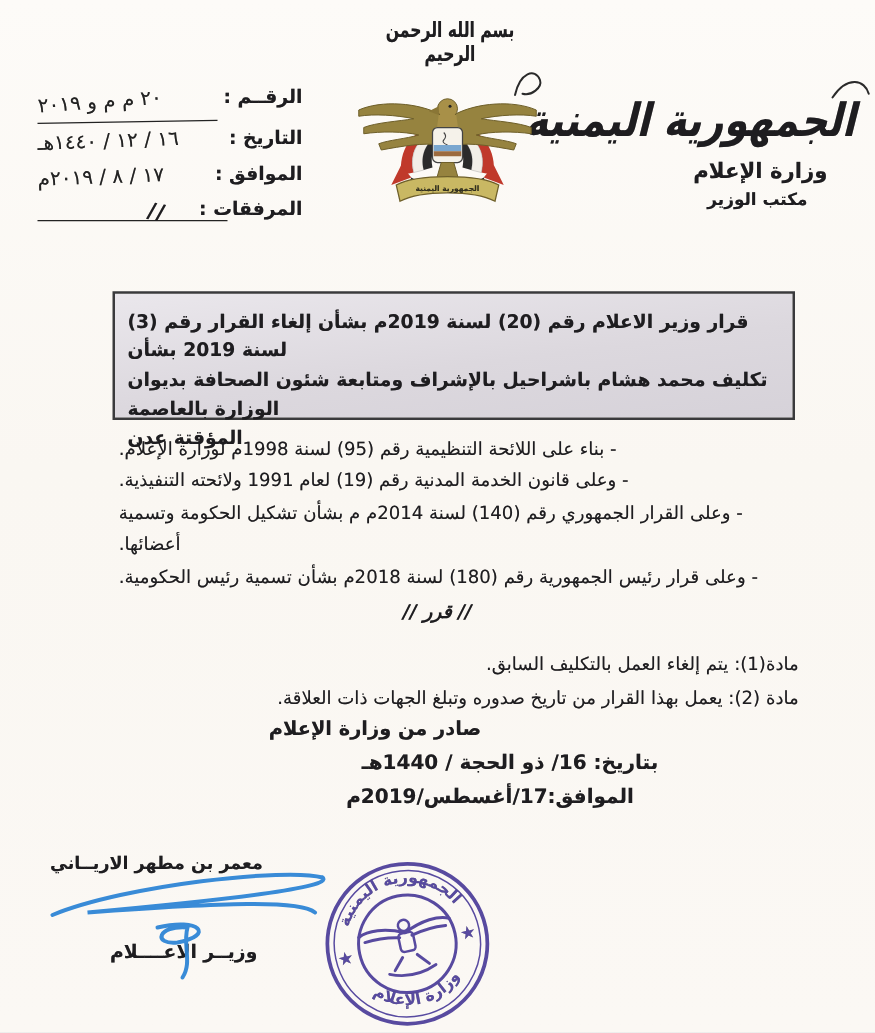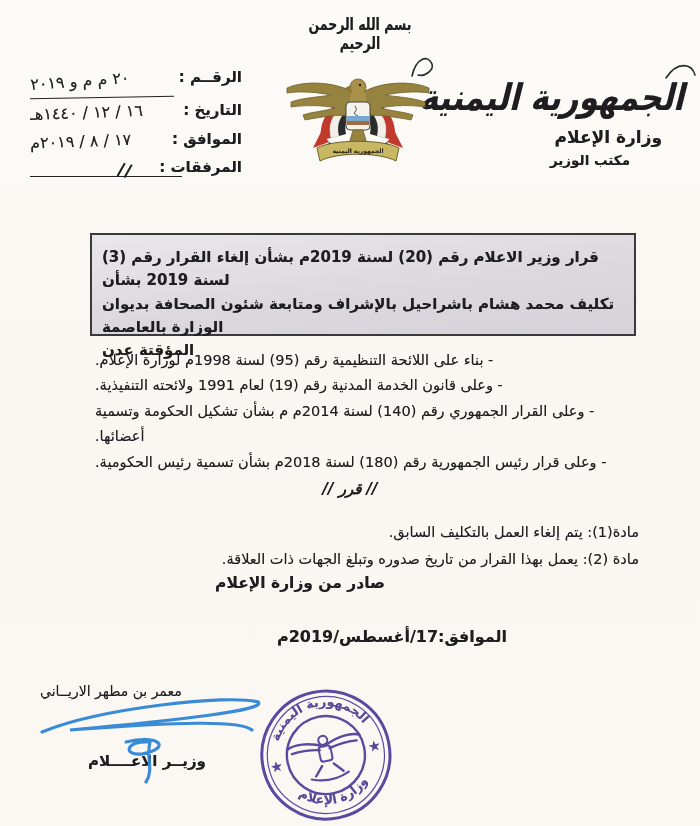--- a/index.html
+++ b/index.html
@@ -14,40 +14,40 @@
   .flabel{font-weight:700;font-size:15px;white-space:nowrap;}
   .fvalue{font-size:16px;white-space:nowrap;letter-spacing:2px;}
   .hand{transform:rotate(-4deg);transform-origin:right center;font-weight:400;color:#232323;}
   .hline{position:absolute;border-top:1.6px solid #232323;}
   .slashmark{position:absolute;font-size:17px;font-weight:600;transform:rotate(12deg);letter-spacing:1px;}
   
   .rep-cal{position:absolute;right:8px;top:76px;font-size:31px;font-weight:700;
     transform:skewX(-14deg) scaleY(1.18);transform-origin:right top;
     letter-spacing:-1px;white-space:nowrap;}
   .ministry{position:absolute;right:38px;top:127px;font-size:17px;font-weight:700;direction:rtl;}
-  .office{position:absolute;right:70px;top:152px;font-size:13.5px;font-weight:700;direction:rtl;}
+  .office{position:absolute;right:54px;top:152px;font-size:13.5px;font-weight:700;direction:rtl;}
   
   .basmala{position:absolute;left:299px;top:20px;width:122px;text-align:center;
     font-size:12.5px;font-weight:700;line-height:1.15;transform:scaleY(1.35);direction:rtl;}
   .emblem{position:absolute;left:283px;top:62px;width:150px;height:106px;}
   
   .decree-box{position:absolute;left:90px;top:233px;width:546px;height:103px;box-sizing:border-box;
     border:2px solid #3a3a3c;background:linear-gradient(173deg,#eae7ec 0%,#dcd8de 55%,#d6d2d9 100%);
     padding:11px 10px 6px;text-align:left;direction:rtl;
     font-weight:700;font-size:15px;line-height:1.55;}
   
   .preamble{position:absolute;right:73px;top:348px;width:532px;direction:rtl;
     text-align:left;font-size:14.5px;line-height:1.75;font-weight:400;}
   .qarar{position:absolute;left:0;top:480px;width:720px;text-align:center;
     font-weight:700;font-style:italic;font-size:15px;}
   .articles{position:absolute;right:61px;top:519px;width:566px;direction:rtl;
     text-align:right;font-size:14.5px;line-height:1.85;font-weight:400;}
   .issued{position:absolute;transform:translateX(-50%);direction:rtl;font-weight:700;white-space:nowrap;}
   
-  .sig-name{position:absolute;left:40px;top:683px;font-size:14px;font-weight:400;
+  .sig-name{position:absolute;left:40px;top:683px;font-size:14px;font-weight:700;
     letter-spacing:.5px;direction:rtl;white-space:nowrap;text-align:center;}
   .sig-svg{position:absolute;left:28px;top:688px;z-index:3;}
   .sig-title{position:absolute;left:88px;top:752px;font-size:15px;font-weight:700;
     direction:rtl;white-space:nowrap;}
   
   .stamp{position:absolute;left:241px;top:685px;width:170px;height:141px;
     transform:rotate(-12deg);opacity:.92;mix-blend-mode:multiply;z-index:2;}
   .penmarks{position:absolute;left:404px;top:50px;}
 </style>
 </head>
@@ -143,20 +143,21 @@
   </div>
 
   <div class="qarar" style="width:700px;">// قرر //</div>
 
   <div class="articles">
     <div>مادة(1): يتم إلغاء العمل بالتكليف السابق.</div>
     <div>مادة (2): يعمل بهذا القرار من تاريخ صدوره وتبلغ الجهات ذات العلاقة.</div>
   </div>
 
   <div class="issued" style="left:300px;top:574px;font-size:15.5px;">صادر من وزارة الإعلام</div>
+  <div class="issued" style="left:408px;top:600px;font-size:16px;">بتاريخ: 16/ ذو الحجة / 1440هـ</div>
   <div class="issued" style="left:392px;top:627px;font-size:16px;">الموافق:17/أغسطس/2019م</div>
 
   <div class="sig-name">معمر بن مطهر الاريــاني</div>
   <svg class="sig-svg" width="268" height="110" viewBox="0 0 268 110">
     <g stroke="#2f86d6" stroke-width="3.2" fill="none" stroke-linecap="round" opacity="0.95">
       <path d="M14,44 C72,20 202,6 230,14"></path>
       <path d="M230,14 C240,22 152,32 42,42 C152,34 212,32 224,42"></path>
       <path d="M98,54 C132,46 144,60 114,66 C94,68 98,52 122,54 C118,68 126,82 118,94"></path>
     </g>
   </svg>

